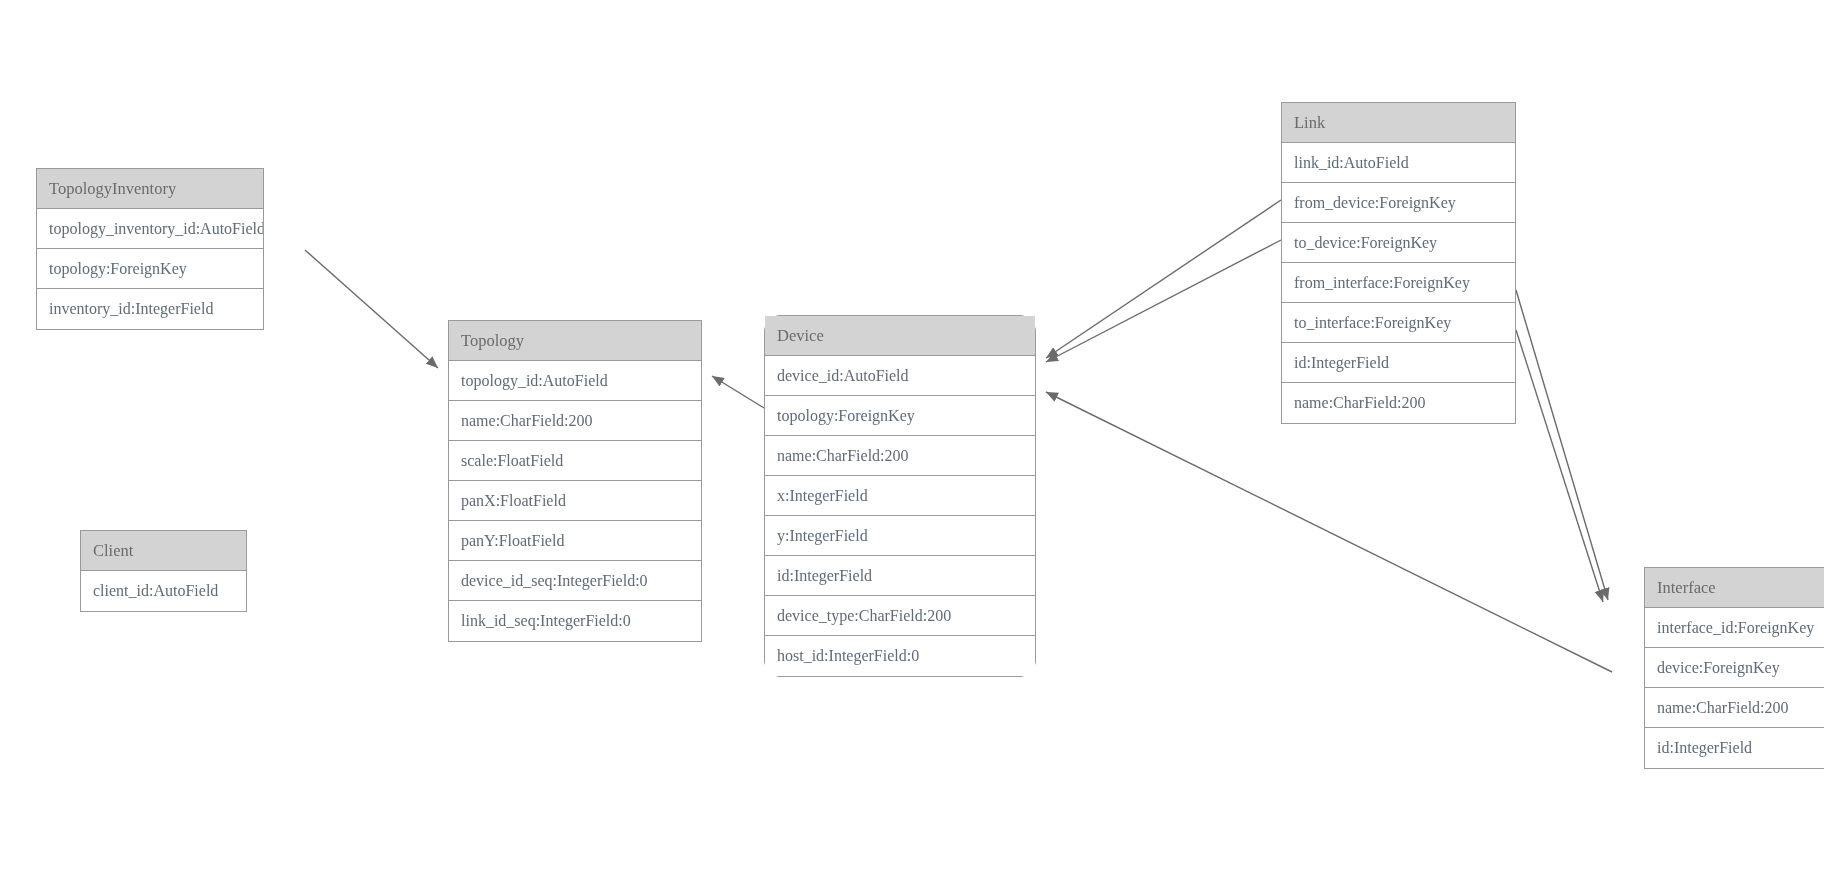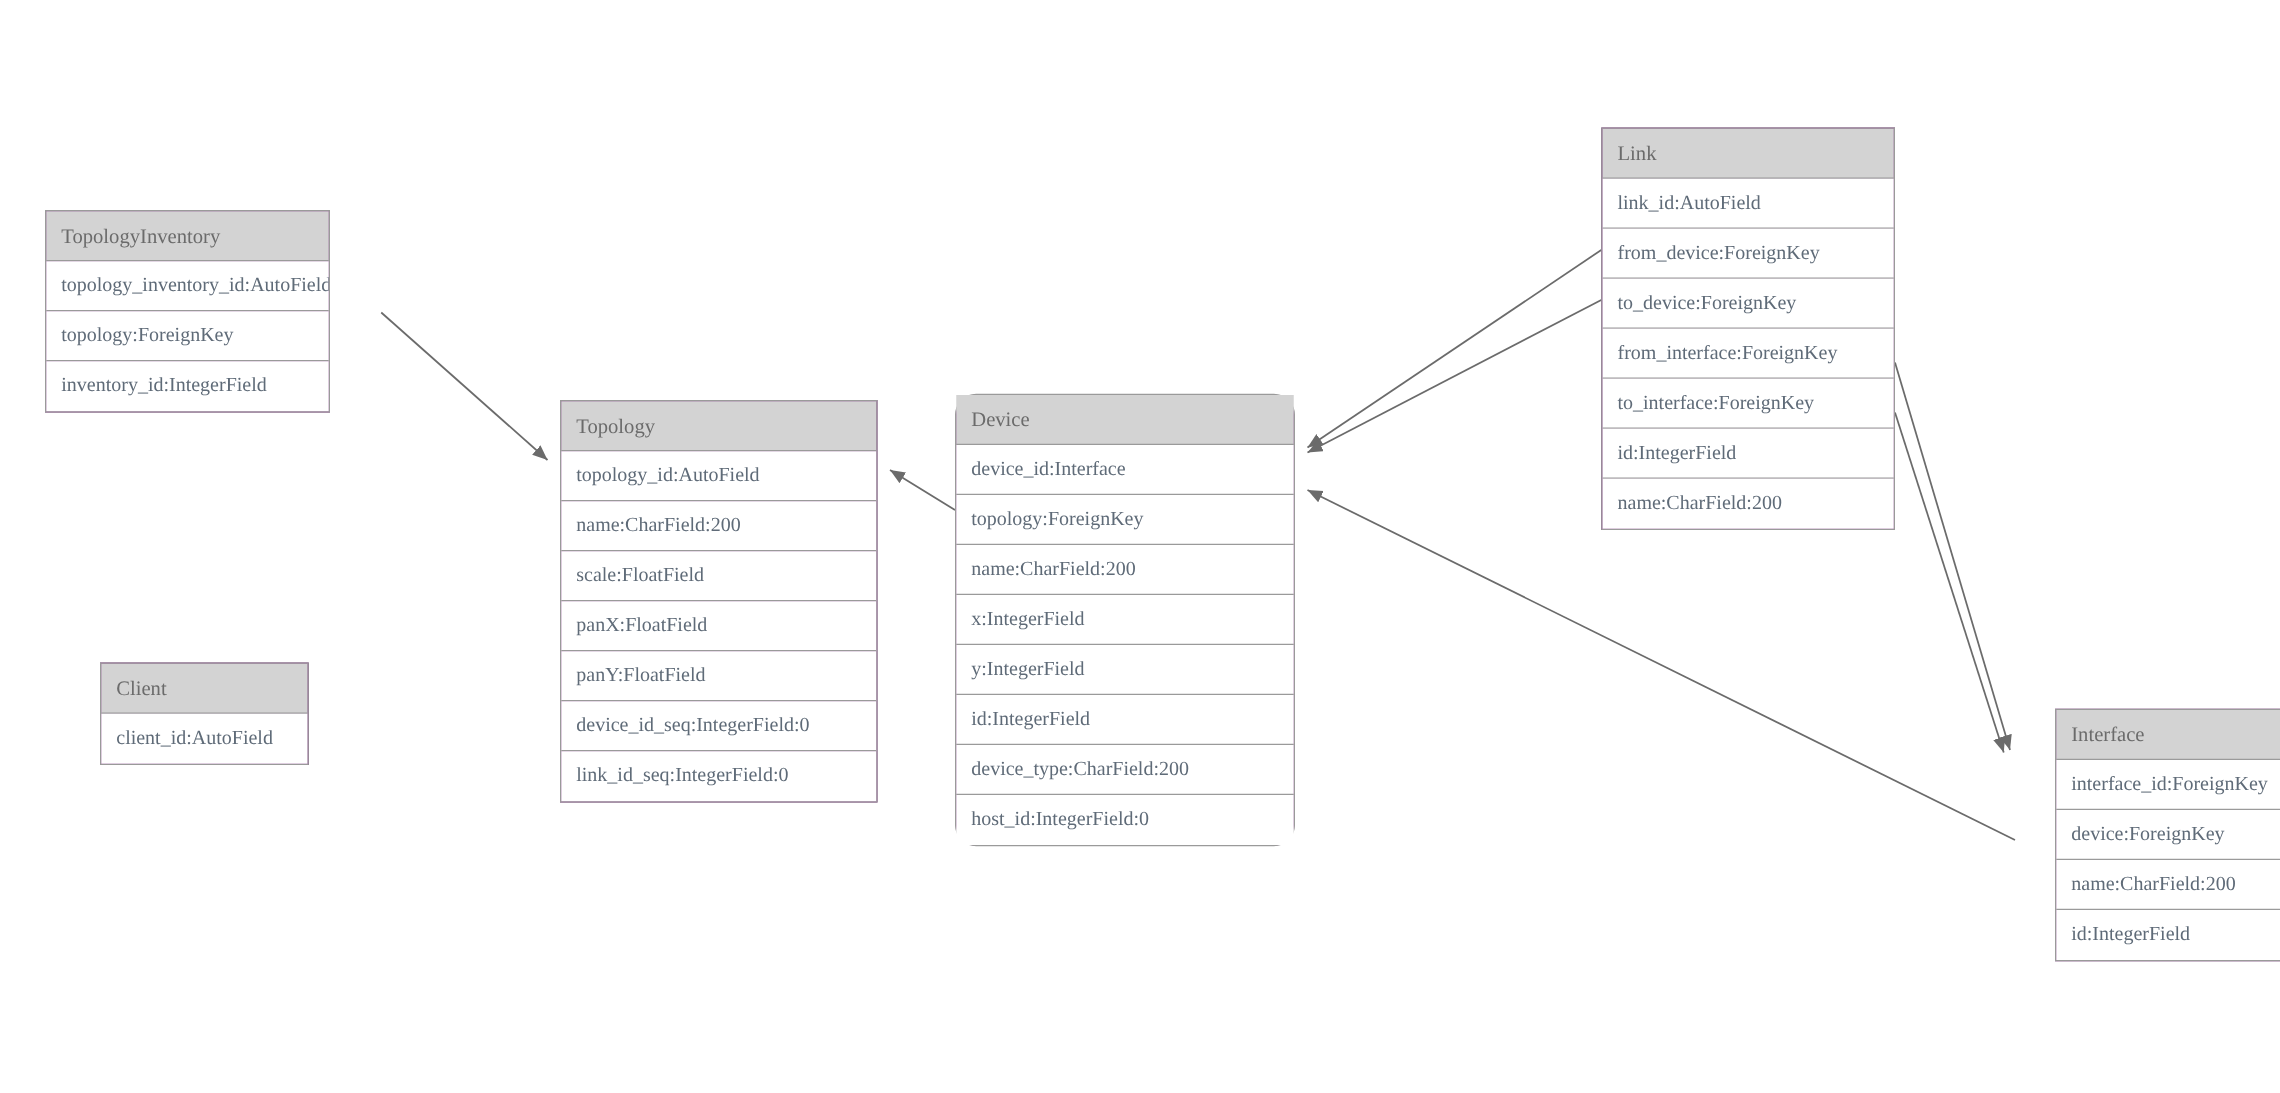--- a/index.html
+++ b/index.html
@@ -119,21 +119,21 @@
     <div class="entity-field">name:CharField:200</div>
     <div class="entity-field">scale:FloatField</div>
     <div class="entity-field">panX:FloatField</div>
     <div class="entity-field">panY:FloatField</div>
     <div class="entity-field">device_id_seq:IntegerField:0</div>
     <div class="entity-field last">link_id_seq:IntegerField:0</div>
   </div>
 
   <div class="entity" style="left:764px; top:315px; width:272px;border-radius:17px;">
     <div class="entity-title">Device</div>
-    <div class="entity-field">device_id:Interface</div>
+    <div class="entity-field">device_id:AutoField</div>
     <div class="entity-field">topology:ForeignKey</div>
     <div class="entity-field">name:CharField:200</div>
     <div class="entity-field">x:IntegerField</div>
     <div class="entity-field">y:IntegerField</div>
     <div class="entity-field">id:IntegerField</div>
     <div class="entity-field">device_type:CharField:200</div>
     <div class="entity-field last">host_id:IntegerField:0</div>
   </div>
 
   <div class="entity" style="left:1281px; top:102px; width:235px;">

